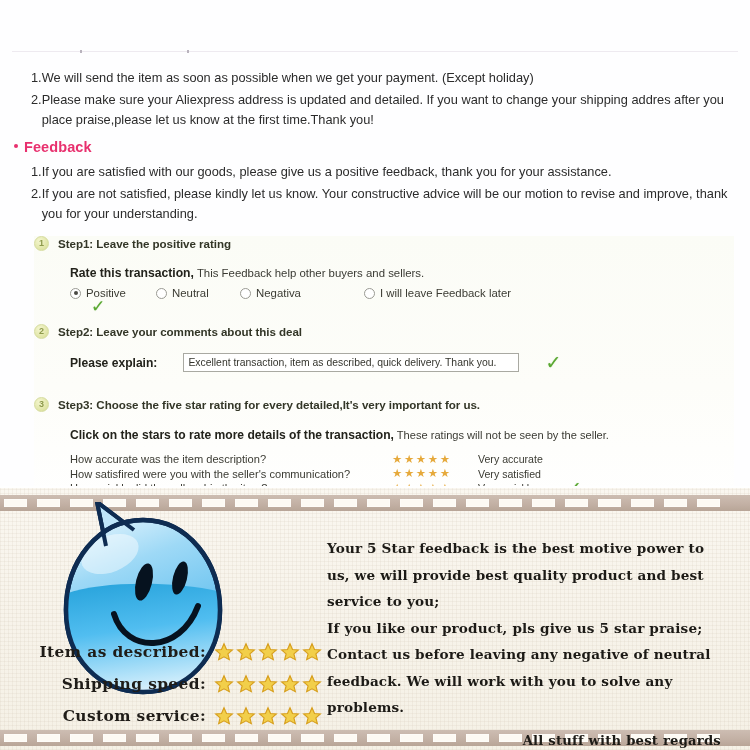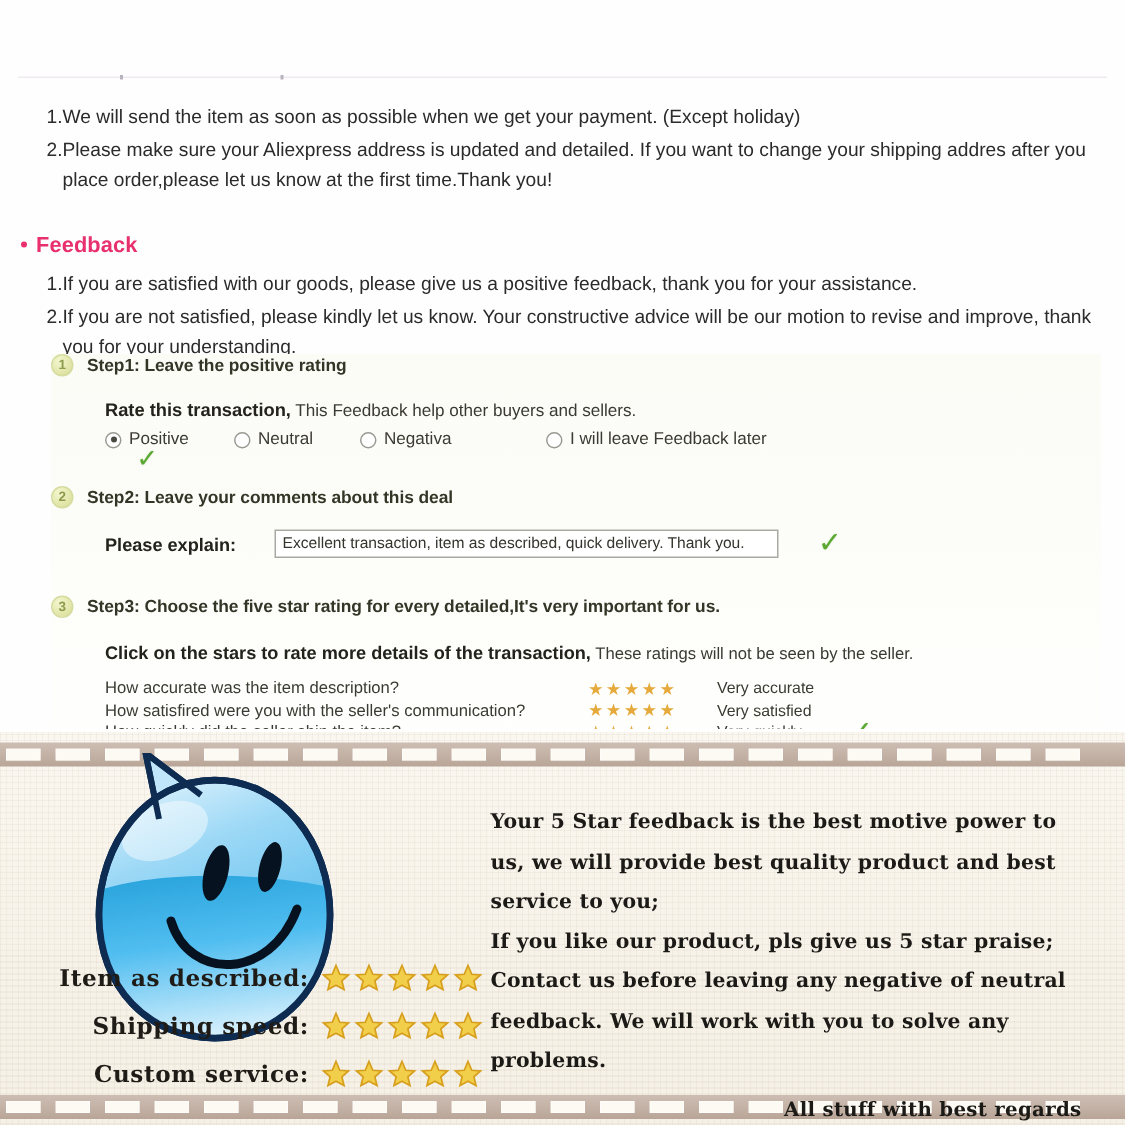--- a/index.html
+++ b/index.html
@@ -230,26 +230,26 @@
   <div class="top-tick" style="left:187px"></div>
 
   <div class="policy-section" style="top:61px">
     <div class="policy-list">
       <div class="policy-item">
         <span class="num">1.</span>
         <span class="txt">We will send the item as soon as possible when we get your payment. (Except holiday)</span>
       </div>
       <div class="policy-item">
         <span class="num">2.</span>
-        <span class="txt">Please make sure your Aliexpress address is updated and detailed. If you want to change your shipping addres after you place order,please let us know at the first time.Thank you!</span>
+        <span class="txt">Please make sure your Aliexpress address is updated and detailed. If you want to change your shipping addres after you place praise,please let us know at the first time.Thank you!</span>
       </div>
     </div>
   </div>
 
-  <div class="policy-section" style="top:156px">
+  <div class="policy-section" style="top:139px">
     <div class="head" style="padding-left:14px">
       <span class="bullet"></span>
       <span>Feedback</span>
     </div>
     <div class="policy-list">
       <div class="policy-item">
         <span class="num">1.</span>
         <span class="txt">If you are satisfied with our goods, please give us a positive feedback, thank you for your assistance.</span>
       </div>
       <div class="policy-item">

